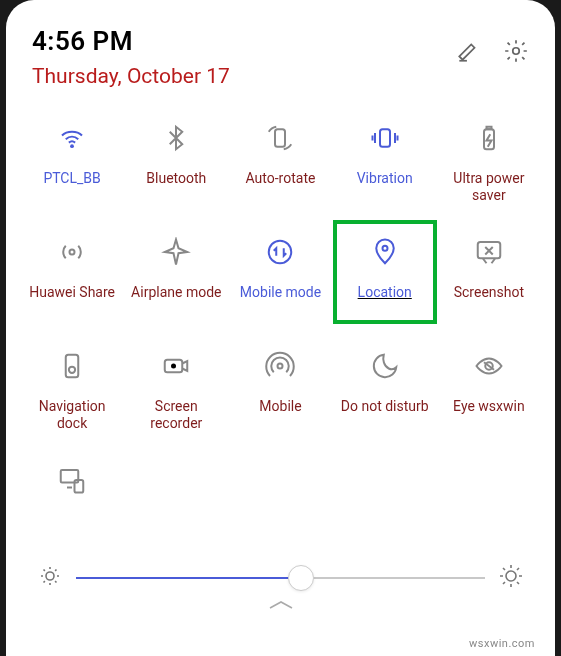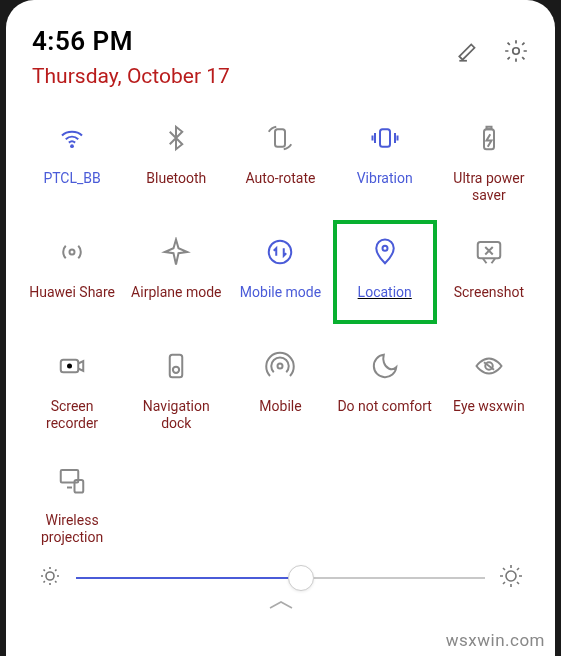--- a/index.html
+++ b/index.html
@@ -116,22 +116,22 @@
     box-shadow: 0 1px 3px rgba(0,0,0,0.08);
   }
   .handle {
     display:flex;
     justify-content:center;
     padding-top: 6px;
   }
   .handle svg { width: 30px; height: 14px; stroke: #aaa; fill:none; stroke-width:1.6; }
 
   .wm {
-    position:absolute; right:16px; bottom:6px;
-    font-size:17px; color:#888; letter-spacing:0.5px;
+    position:absolute; right:26px; bottom:6px;
+    font-size:11px; color:#888; letter-spacing:0.5px;
   }
 </style>
 </head>
 <body>
 
 <div class="phone-frame">
 
   <div class="header">
     <div class="time-block">
       <div class="time">4:56 PM</div>
@@ -243,76 +243,74 @@
             <rect x="3" y="4" width="18" height="13" rx="2"></rect>
             <path d="M7 17l3 4M17 17l-3 4"></path>
             <path d="M9 8l6 6M15 8l-6 6"></path>
           </svg>
         </div>
         <div class="label">Screenshot</div>
       </div>
       <div class="tile">
         <div class="icon-wrap">
           <svg viewBox="0 0 24 24">
+            <rect x="7" y="3" width="10" height="18" rx="2"></rect>
+            <circle cx="12" cy="15" r="2.5"></circle>
+          </svg>
+        </div>
+        <div class="label">Navigation
+dock</div>
+      </div>
+      <div class="tile">
+        <div class="icon-wrap">
+          <svg viewBox="0 0 24 24">
             <rect x="3" y="7" width="14" height="10" rx="2"></rect>
             <circle cx="10" cy="12" r="2" fill="currentColor" stroke="none"></circle>
             <path d="M17 10l4-2v8l-4-2"></path>
           </svg>
         </div>
         <div class="label">Screen
 recorder</div>
       </div>
       <div class="tile">
         <div class="icon-wrap">
           <svg viewBox="0 0 24 24">
-            <rect x="7" y="3" width="10" height="18" rx="2"></rect>
-            <circle cx="12" cy="15" r="2.5"></circle>
-          </svg>
-        </div>
-        <div class="label">Navigation
-dock</div>
-      </div>
-      <div class="tile">
-        <div class="icon-wrap">
-          <svg viewBox="0 0 24 24">
             <circle cx="12" cy="12" r="2"></circle>
             <path d="M7 17a7 7 0 1 1 10 0"></path>
             <path d="M4 20a11 11 0 1 1 16 0"></path>
           </svg>
         </div>
         <div class="label">Mobile</div>
       </div>
       <div class="tile">
         <div class="icon-wrap">
           <svg viewBox="0 0 24 24">
             <path d="M21 13A9 9 0 1 1 11 3c-1 4 0 9 4 11 2 1 4 1 6-1z"></path>
           </svg>
         </div>
-        <div class="label">Do not comfort</div>
+        <div class="label">Do not disturb</div>
       </div>
       <div class="tile">
         <div class="icon-wrap">
           <svg viewBox="0 0 24 24">
             <path d="M2 12s4-6 10-6 10 6 10 6-4 6-10 6S2 12 2 12z"></path>
             <circle cx="12" cy="12" r="3"></circle>
             <path d="M8 9l8 6"></path>
           </svg>
         </div>
         <div class="label">Eye wsxwin</div>
       </div>
       <div class="tile">
         <div class="icon-wrap">
           <svg viewBox="0 0 24 24">
             <rect x="3" y="4" width="14" height="10" rx="1"></rect>
             <path d="M8 18h4"></path>
             <rect x="14" y="12" width="7" height="10" rx="1.5"></rect>
           </svg>
         </div>
-        <div class="label">Wireless
-projection</div>
       </div>
     </div>
 
   <div class="slider-row">
     <span>
       <svg viewBox="0 0 24 24">
           <circle cx="12" cy="12" r="4"></circle>
           <path d="M12 3v2M12 19v2M3 12h2M19 12h2M5.5 5.5l1.4 1.4M17.1 17.1l1.4 1.4M5.5 18.5l1.4-1.4M17.1 6.9l1.4-1.4"></path>
         </svg>
     </span>

